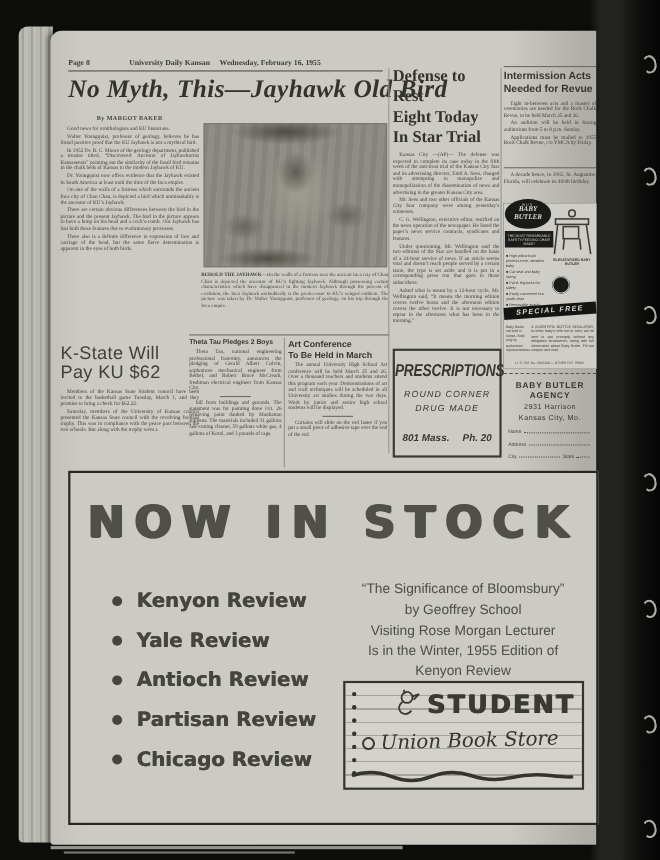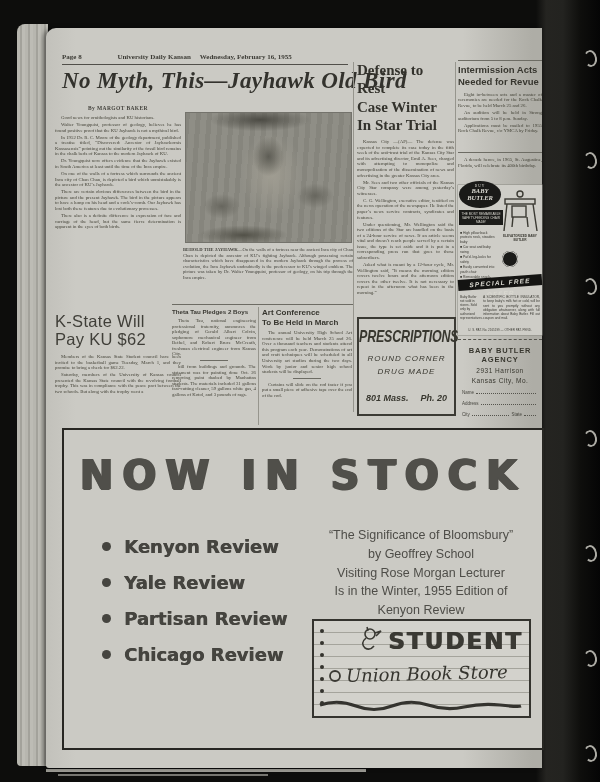--- a/index.html
+++ b/index.html
@@ -172,21 +172,21 @@
     </div>
     <div class="short-rule"></div>
     <div class="tiny">
       <div class="para">Curtains will slide on the rod faster if you put a small piece of adhesive tape over the end of the rod.</div>
     </div>
   </div>
 
   <div class="abs" style="left:311px;top:33px;width:97px;">
     <div class="defense-h">
       <div>Defense to Rest</div>
-      <div>Case Winter</div>
+      <div>Eight Today</div>
       <div>In Star Trial</div>
     </div>
     <div class="tiny" style="margin-top:5px;">
       <div class="para">Kansas City —(AP)— The defense was expected to complete its case today in the fifth week of the anti-trust trial of the Kansas City Star and its advertising director, Emil A. Sees, charged with attempting to monopolize and monopolization of the dissemination of news and advertising in the greater Kansas City area.</div>
       <div class="para">Mr. Sees and two other officials of the Kansas City Star company were among yesterday’s witnesses.</div>
       <div class="para">C. G. Wellington, executive editor, testified on the news operation of the newspaper. He listed the paper’s news service contracts, syndicates and features.</div>
       <div class="para">Under questioning, Mr. Wellington said the two editions of the Star are handled on the basis of a 24-hour service of news. If an article seems vital and doesn’t reach people served by a certain issue, the type is set aside and it is put in a corresponding press run that goes to those subscribers.</div>
       <div class="para">Asked what is meant by a 12-hour cycle, Mr. Wellington said, “It means the morning edition covers twelve hours and the afternoon edition covers the other twelve. It is not necessary to repeat in the afternoon what has been in the morning.”</div>
     </div>
   </div>
@@ -282,20 +282,24 @@
     <div class="stock-title abs" style="left:0;top:22px;width:478px;">NOW IN STOCK</div>
 
     <div class="abs" style="left:38px;top:106px;">
       <div class="stock-item" style="margin-bottom:15px;">
           <span class="stock-dot"></span>
           <span>Kenyon Review</span>
         </div>
       <div class="stock-item" style="margin-bottom:15px;text-align:right;">
           <span class="stock-dot"></span>
           <span>Yale Review</span>
+        </div>
+      <div class="stock-item" style="margin-bottom:15px;">
+          <span class="stock-dot"></span>
+          <span>Antioch Review</span>
         </div>
       <div class="stock-item" style="margin-bottom:15px;">
           <span class="stock-dot"></span>
           <span>Partisan Review</span>
         </div>
       <div class="stock-item">
           <span class="stock-dot"></span>
           <span>Chicago Review</span>
         </div>
     </div>

